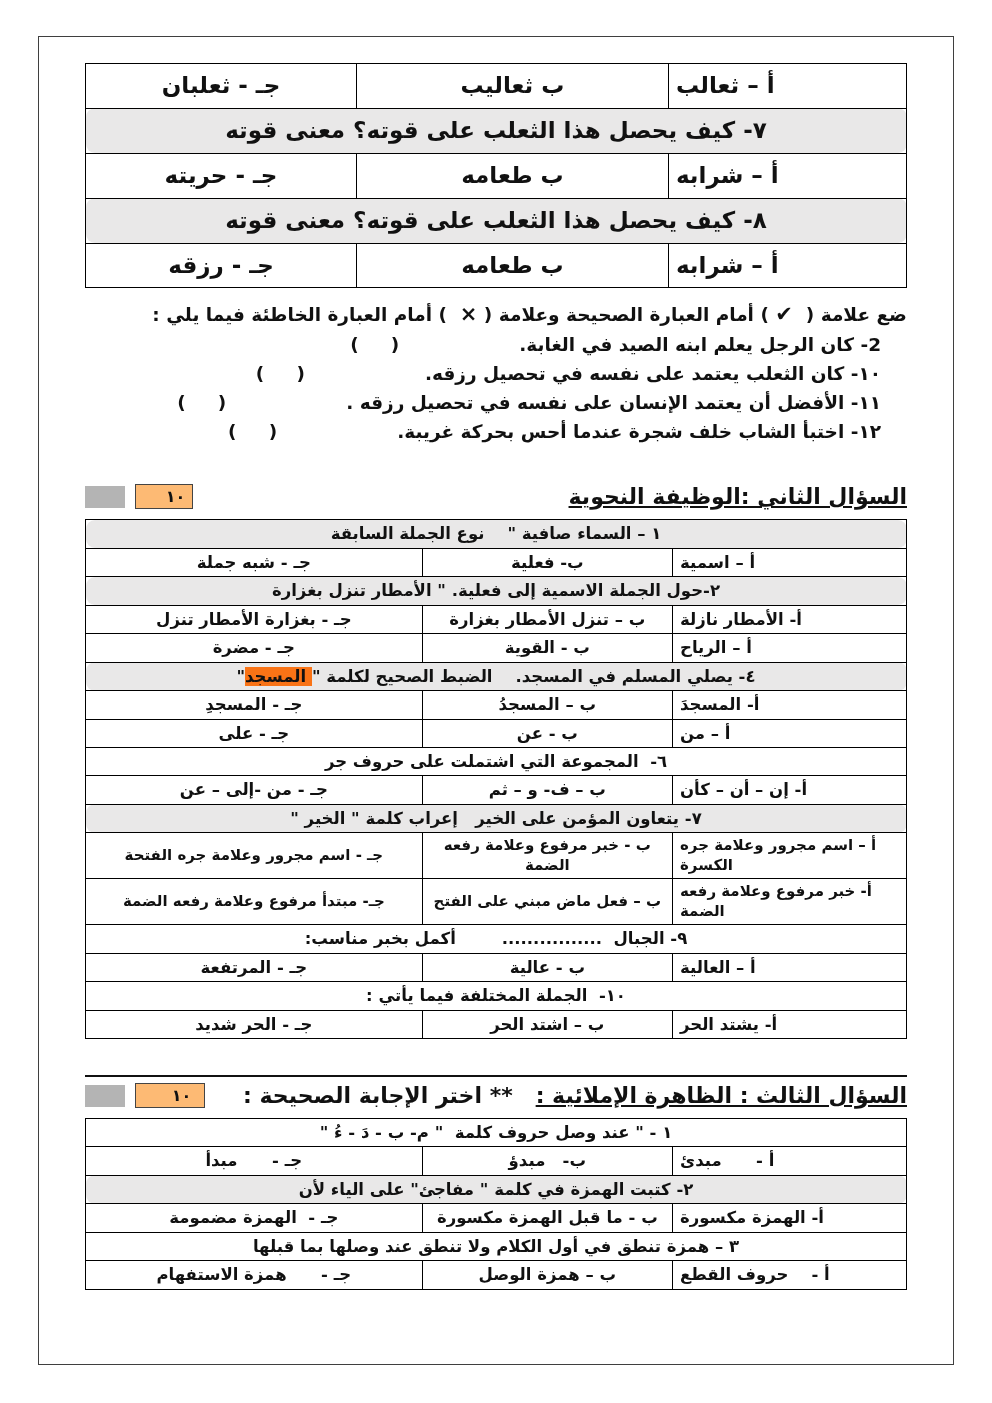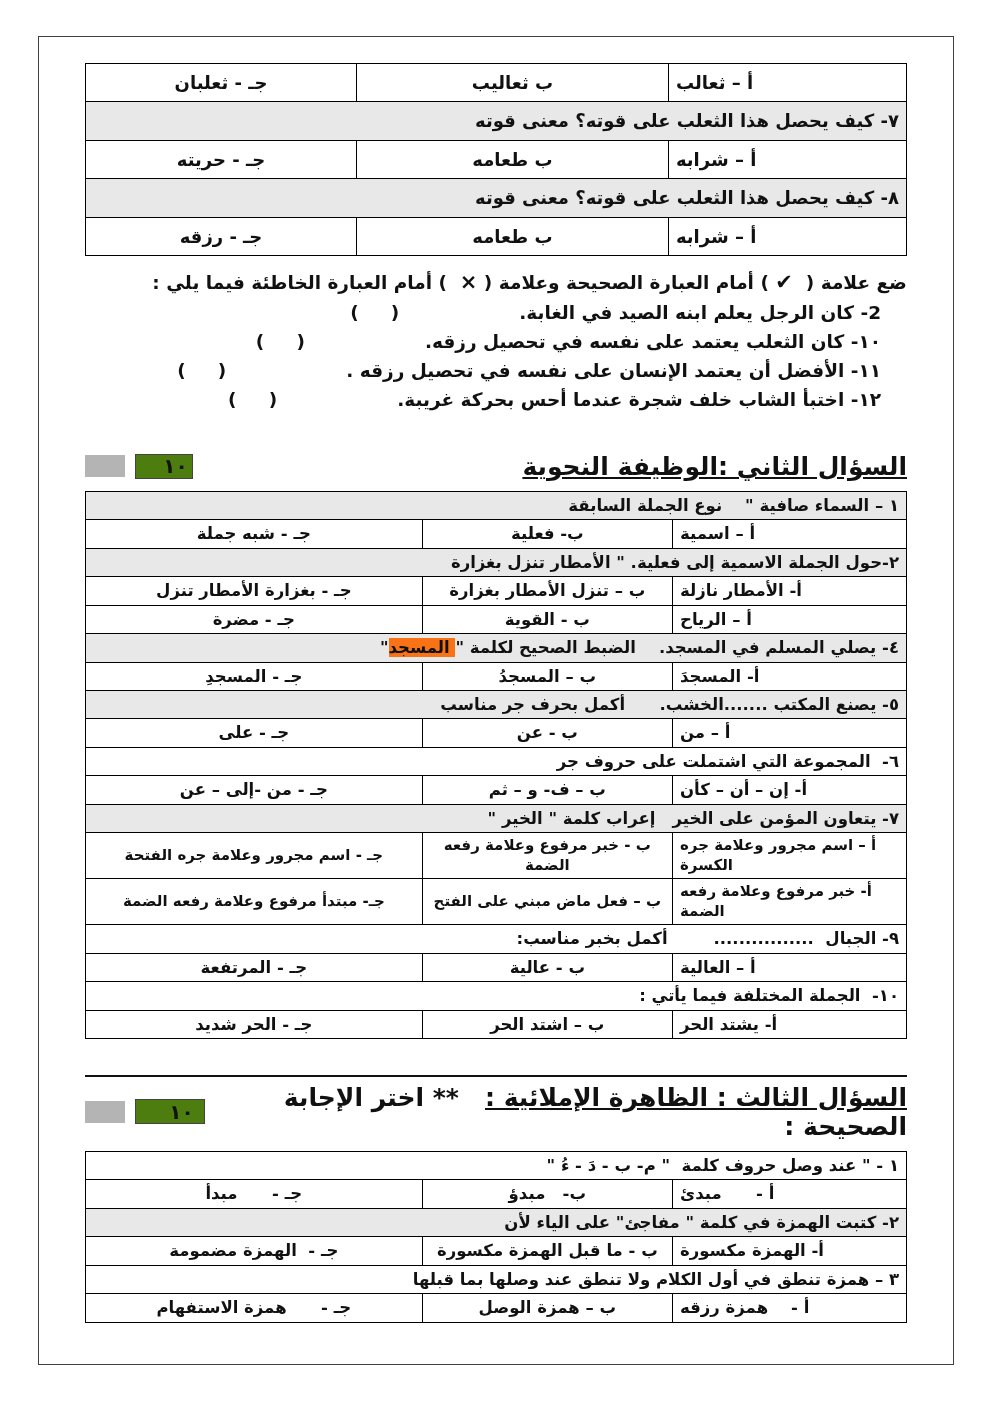--- a/index.html
+++ b/index.html
@@ -6,41 +6,41 @@
   html,body { margin:0; padding:0; background:#fff; }
   body { font-family:"DejaVu Sans", sans-serif; color:#111; }
   .sheet { position:relative; width:992px; height:1403px; background:#fff; overflow:hidden; }
   .frame { position:absolute; top:36px; left:38px; right:38px; bottom:38px;
            border:1.6px solid #3f3f3f; padding:26px 46px 0 46px; direction:rtl; }
 
   table.qtable { width:100%; border-collapse:collapse; table-layout:fixed; }
   .qtable td { border:1.4px solid #000; padding:3px 7px; font-weight:700;
                font-size:16.5px; line-height:1.3; vertical-align:middle;
                white-space:pre-wrap; }
-  table.t1 td { padding:7px; font-size:18px; }
+  table.t1 td { padding:7px; font-size:23px; }
   td.oa { text-align:left; }
   td.ob, td.oc { text-align:center; }
-  td.qrow { text-align:right; }
+  td.qrow { text-align:center;border-radius:9px; }
   td.shade { background:#e9e8e8; }
   tr.small td { font-size:15px; }
   .hl { background:#f97316; }
   .ul { text-decoration:underline; }
 
   .instr { margin:14px 0 8px; font-size:18.5px; font-weight:700; white-space:pre-wrap; }
   .instr .mark { font-size:21px; }
   .tf { display:flex; gap:120px; font-size:18.5px; font-weight:700;
         padding-left:0; padding-right:26px; margin:8px 0; white-space:pre-wrap; }
 
   .sec-header { display:flex; justify-content:space-between; align-items:center; margin-top:42px; }
-  .sec-title { font-size:25px; font-weight:700; white-space:pre-wrap; }
+  .sec-title { font-size:22px; font-weight:700; white-space:pre-wrap; }
   .badges { display:flex; direction:ltr; gap:10px; align-items:center; }
   .badge-gray  { width:40px; height:22px; background:#b4b4b4; }
   .badge-score { min-width:58px; height:25px; border:1.6px solid #444;
                  display:flex; align-items:center; justify-content:center;
-                 font-size:20px; font-weight:700; background:#4d7c0f;padding-left:23px; }
+                 font-size:16px; font-weight:700; background:#fdba74;padding-left:23px; }
   .t-after-header { margin-top:10px; }
   .hr-line { border-top:2px solid #111; margin-top:36px; }
 </style>
 </head>
 <body>
 
 <div class="sheet">
   <div class="frame">
 
     <table class="qtable t1">
@@ -131,23 +131,20 @@
       </tr>
       <tr>
         <td class="qrow shade" colspan="3"><span>٤- يصلي المسلم في المسجد.    الضبط الصحيح لكلمة "</span><span class="hl"> المسجد</span><span>"</span></td>
       </tr>
       <tr>
         <td class="oa">أ- المسجدَ</td>
         <td class="ob">ب – المسجدُ</td>
         <td class="oc">جـ - المسجدِ</td>
       </tr>
       <tr>
-        <td class="qrow shade" colspan="3">٥- يصنع المكتب .......الخشب.      أكمل بحرف جر مناسب</td>
-      </tr>
-      <tr>
         <td class="oa">أ – من</td>
         <td class="ob">ب - عن</td>
         <td class="oc">جـ - على</td>
       </tr>
       <tr>
         <td class="qrow" colspan="3">٦-  المجموعة التي اشتملت على حروف جر</td>
       </tr>
       <tr>
         <td class="oa">أ- إن – أن – كأن</td>
         <td class="ob">ب – ف- و – ثم</td>
@@ -215,21 +212,21 @@
       </tr>
       <tr>
         <td class="oa">أ- الهمزة مكسورة</td>
         <td class="ob">ب - ما قبل الهمزة مكسورة</td>
         <td class="oc">جـ -  الهمزة مضمومة</td>
       </tr>
       <tr>
         <td class="qrow" colspan="3">٣ – همزة تنطق في أول الكلام ولا تنطق عند وصلها بما قبلها</td>
       </tr>
       <tr>
-        <td class="oa">أ -    همزة رزقه</td>
+        <td class="oa">أ -    حروف القطع</td>
         <td class="ob">ب – همزة الوصل</td>
         <td class="oc">جـ -      همزة الاستفهام</td>
       </tr>
     </tbody>
       </table>
 
   </div>
 </div>
 
 </body></html>

